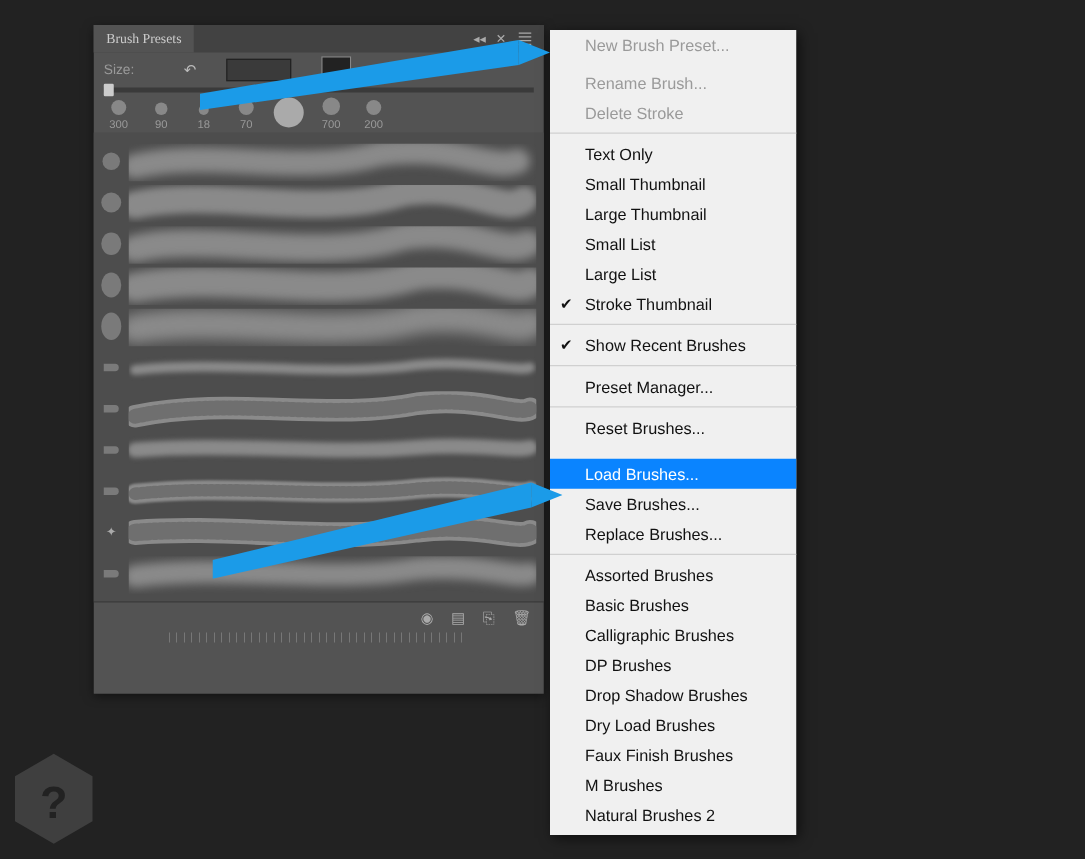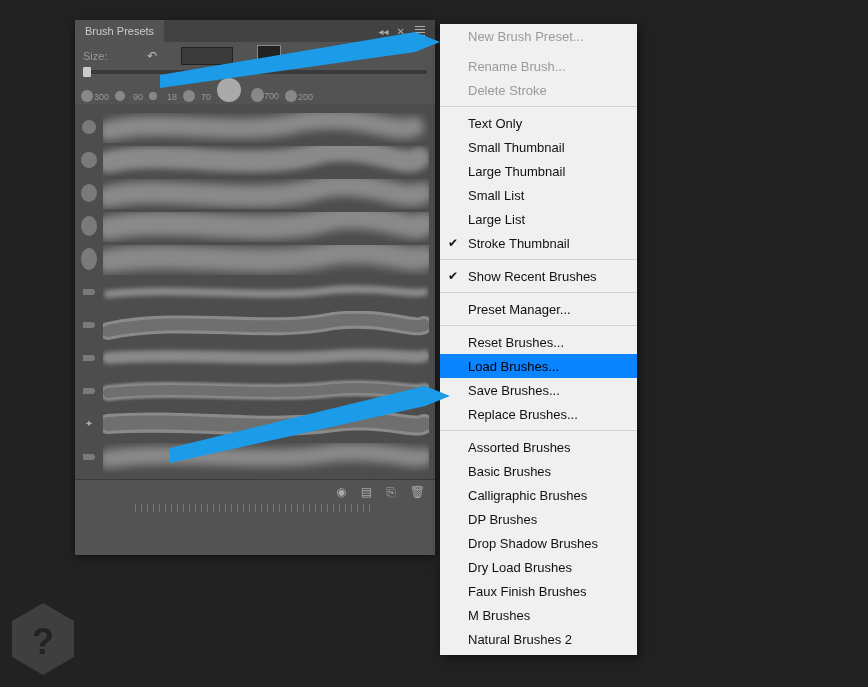--- a/index.html
+++ b/index.html
@@ -1,38 +1,38 @@
 <!DOCTYPE html>
 <html><head>
 <meta charset="utf-8">
 <style>
   html, body { margin:0; padding:0; width:868px; height:687px; background:#222; font-family:"Segoe UI",Arial,sans-serif; overflow:hidden; position:relative; }
 
   
   .panel { position:absolute; top:20px; left:75px; width:360px; height:535px; background:#535353; box-shadow:0 2px 8px rgba(0,0,0,.5); font-size:11px; color:#ccc; }
-  .panel-header { height:22px; background:#424242; display:flex; align-items:center; }
+  .panel-header { height:22px; background:#424242; display:flex; align-items:center;font-family:Liberation Serif, serif; }
   .panel-title { padding:0 10px; background:#535353; height:22px; line-height:22px; color:#ccc; font-size:11px; }
   .panel-header-spacer { flex:1; }
   .panel-header-icons { display:flex; align-items:center; gap:8px; padding-right:8px; color:#aaa; }
   .panel-header-icons span { cursor:pointer; font-size:10px; }
   .flyout-btn { width:12px; height:22px; display:flex; flex-direction:column; justify-content:center; gap:2px; padding-left:2px;}
   .flyout-btn .bar { width:10px; height:1px; background:#aaa; }
 
   .size-row { display:flex; align-items:center; height:28px; padding:0 8px; gap:24px; color:#999; }
   .size-label { width:40px; font-size:11px; }
   .reset-icon { font-size:12px; color:#bbb; }
   .size-input { width:50px; height:16px; background:#3a3a3a; border:1px solid #222; }
   .brush-swatch { width:22px; height:20px; border:1px solid #888; position:relative; background:#222; }
   .brush-swatch::after { content:""; position:absolute; right:-4px; bottom:-2px; width:0; height:0; border-left:4px solid transparent; border-right:4px solid transparent; border-top:4px solid #ccc; transform:rotate(-45deg); }
 
   .slider-track { margin:0 8px 4px; height:4px; background:#3a3a3a; position:relative; }
   .slider-thumb { position:absolute; top:-3px; left:0; width:8px; height:10px; background:#ccc; border-radius:1px; }
 
   .tip-row { display:flex; align-items:flex-end; padding:0 6px 2px; gap:6px; font-size:9px; color:#999; }
-  .tip { display:flex; flex-direction:row; align-items:center; width:28px;justify-content:space-between; }
+  .tip { display:flex; flex-direction:column; align-items:center; width:28px;justify-content:space-between; }
   .tip .dot { background:#888; border-radius:50%; }
   .tip.sel .dot { background:#aaa; }
   .tip .lbl { margin-top:2px; }
 
   .strokes-area { flex:1; padding:6px; background:#4d4d4d; overflow:hidden; }
   .stroke-row { display:flex; align-items:center; gap:6px; height:33px; }
   .stroke-left { width:16px; display:flex; justify-content:center; }
   .stroke-left .c { width:14px; height:14px; background:#7a7a7a; border-radius:50%; }
   .stroke-left .h { width:12px; height:6px; background:#7a7a7a; border-radius:0 3px 3px 0; }
   .stroke-left .s { font-size:10px; color:#aaa; }
@@ -40,21 +40,21 @@
 
   .bottom-bar { height:24px; display:flex; align-items:center; justify-content:flex-end; gap:14px; padding:0 10px; color:#aaa; font-size:12px; border-top:1px solid #3a3a3a; }
 
   .ruler { height:8px; background:repeating-linear-gradient(90deg,#777 0,#777 1px,#535353 1px,#535353 6px); margin:0 60px; }
 
   
   .menu { position:absolute; top:24px; left:440px; width:197px; background:#f0f0f0; box-shadow:2px 2px 10px rgba(0,0,0,.6); font-size:13px; color:#111; padding-bottom:4px; }
   .menu-sep { height:1px; background:#d0d0d0; margin:4px 0; }
   .menu-item { display:flex; align-items:center; height:24px; padding:0 12px 0 28px; position:relative; cursor:default; }
   .menu-item.disabled { color:#9a9a9a; }
-  .menu-item.selected { background:#0a84ff; color:#000000; }
+  .menu-item.selected { background:#0a84ff; color:#ffffff;margin-top:13px; }
   .menu-item .check { position:absolute; left:8px; font-size:12px; }
 
   
   .arrow { position:absolute; pointer-events:none; }
 
   
   .logo { position:absolute; left:8px; bottom:8px; }
   .hex { fill:#3f3f3f; }
   .logo-q { fill:#222; font:bold 36px Arial; }
 </style>

